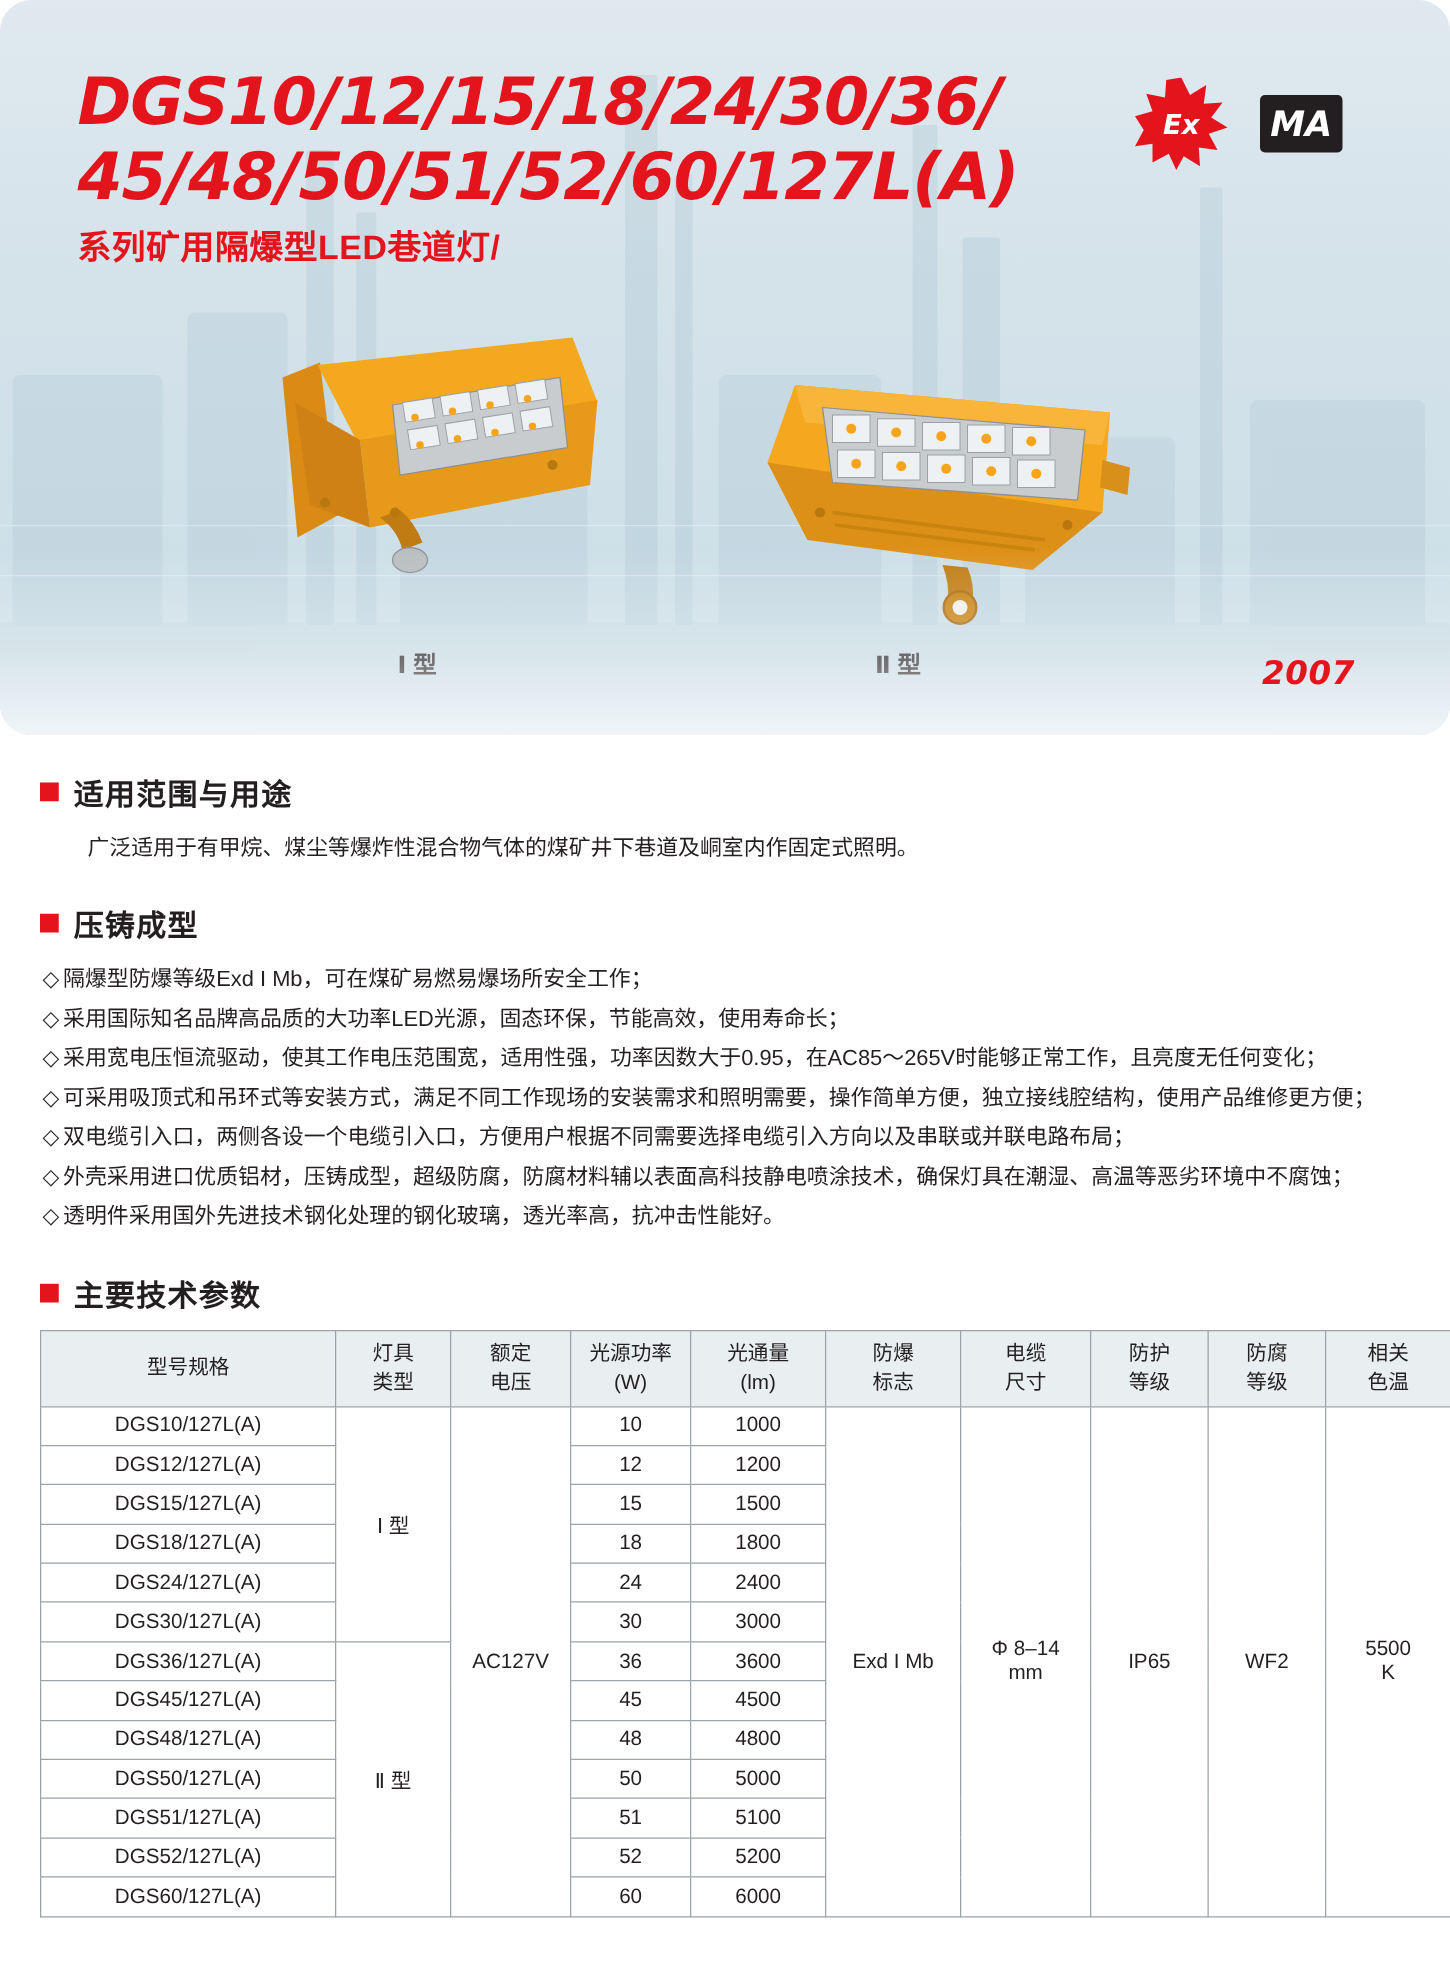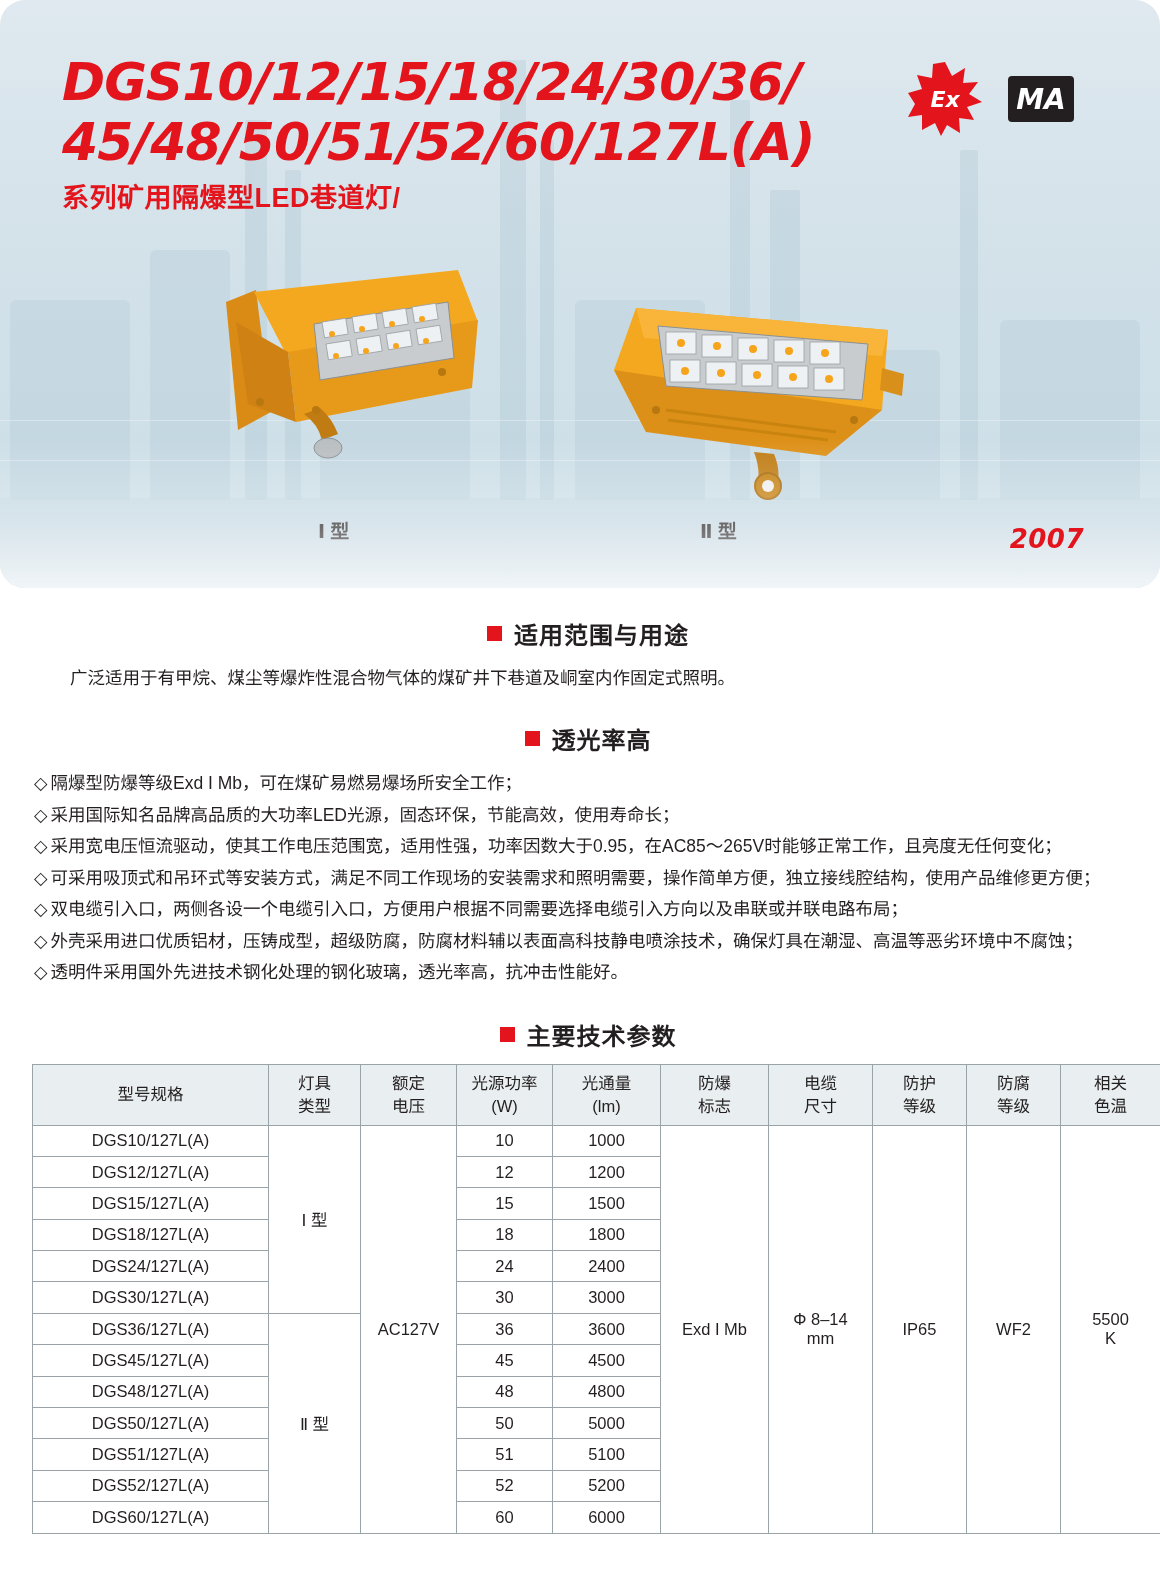--- a/index.html
+++ b/index.html
@@ -139,21 +139,20 @@
   
   .content {
     position: relative;
     padding: 0 16px 0 16px;
   }
   .sec-head {
     display: flex;
     align-items: center;
     gap: 12px;
     margin: 28px 0 12px 16px;
-    justify-content: center;
   }
   .sec-head .sq {
     width: 15px;
     height: 15px;
     background: #e3141b;
     flex: 0 0 auto;
   }
   .sec-head .txt {
     font-size: 24px;
     font-weight: bold;
@@ -362,21 +361,21 @@
 <div class="content">
 
   <div class="sec-head">
     <span class="sq"></span>
     <span class="txt">适用范围与用途</span>
   </div>
   <p class="para">广泛适用于有甲烷、煤尘等爆炸性混合物气体的煤矿井下巷道及峒室内作固定式照明。</p>
 
   <div class="sec-head">
     <span class="sq"></span>
-    <span class="txt">透光率高</span>
+    <span class="txt">压铸成型</span>
   </div>
   <div class="feature-list">
     <div class="feature"><span class="dia">◇</span><span>隔爆型防爆等级Exd I Mb，可在煤矿易燃易爆场所安全工作；</span></div>
     <div class="feature"><span class="dia">◇</span><span>采用国际知名品牌高品质的大功率LED光源，固态环保，节能高效，使用寿命长；</span></div>
     <div class="feature"><span class="dia">◇</span><span>采用宽电压恒流驱动，使其工作电压范围宽，适用性强，功率因数大于0.95，在AC85～265V时能够正常工作，且亮度无任何变化；</span></div>
     <div class="feature"><span class="dia">◇</span><span>可采用吸顶式和吊环式等安装方式，满足不同工作现场的安装需求和照明需要，操作简单方便，独立接线腔结构，使用产品维修更方便；</span></div>
     <div class="feature"><span class="dia">◇</span><span>双电缆引入口，两侧各设一个电缆引入口，方便用户根据不同需要选择电缆引入方向以及串联或并联电路布局；</span></div>
     <div class="feature"><span class="dia">◇</span><span>外壳采用进口优质铝材，压铸成型，超级防腐，防腐材料辅以表面高科技静电喷涂技术，确保灯具在潮湿、高温等恶劣环境中不腐蚀；</span></div>
     <div class="feature"><span class="dia">◇</span><span>透明件采用国外先进技术钢化处理的钢化玻璃，透光率高，抗冲击性能好。</span></div>
   </div>

